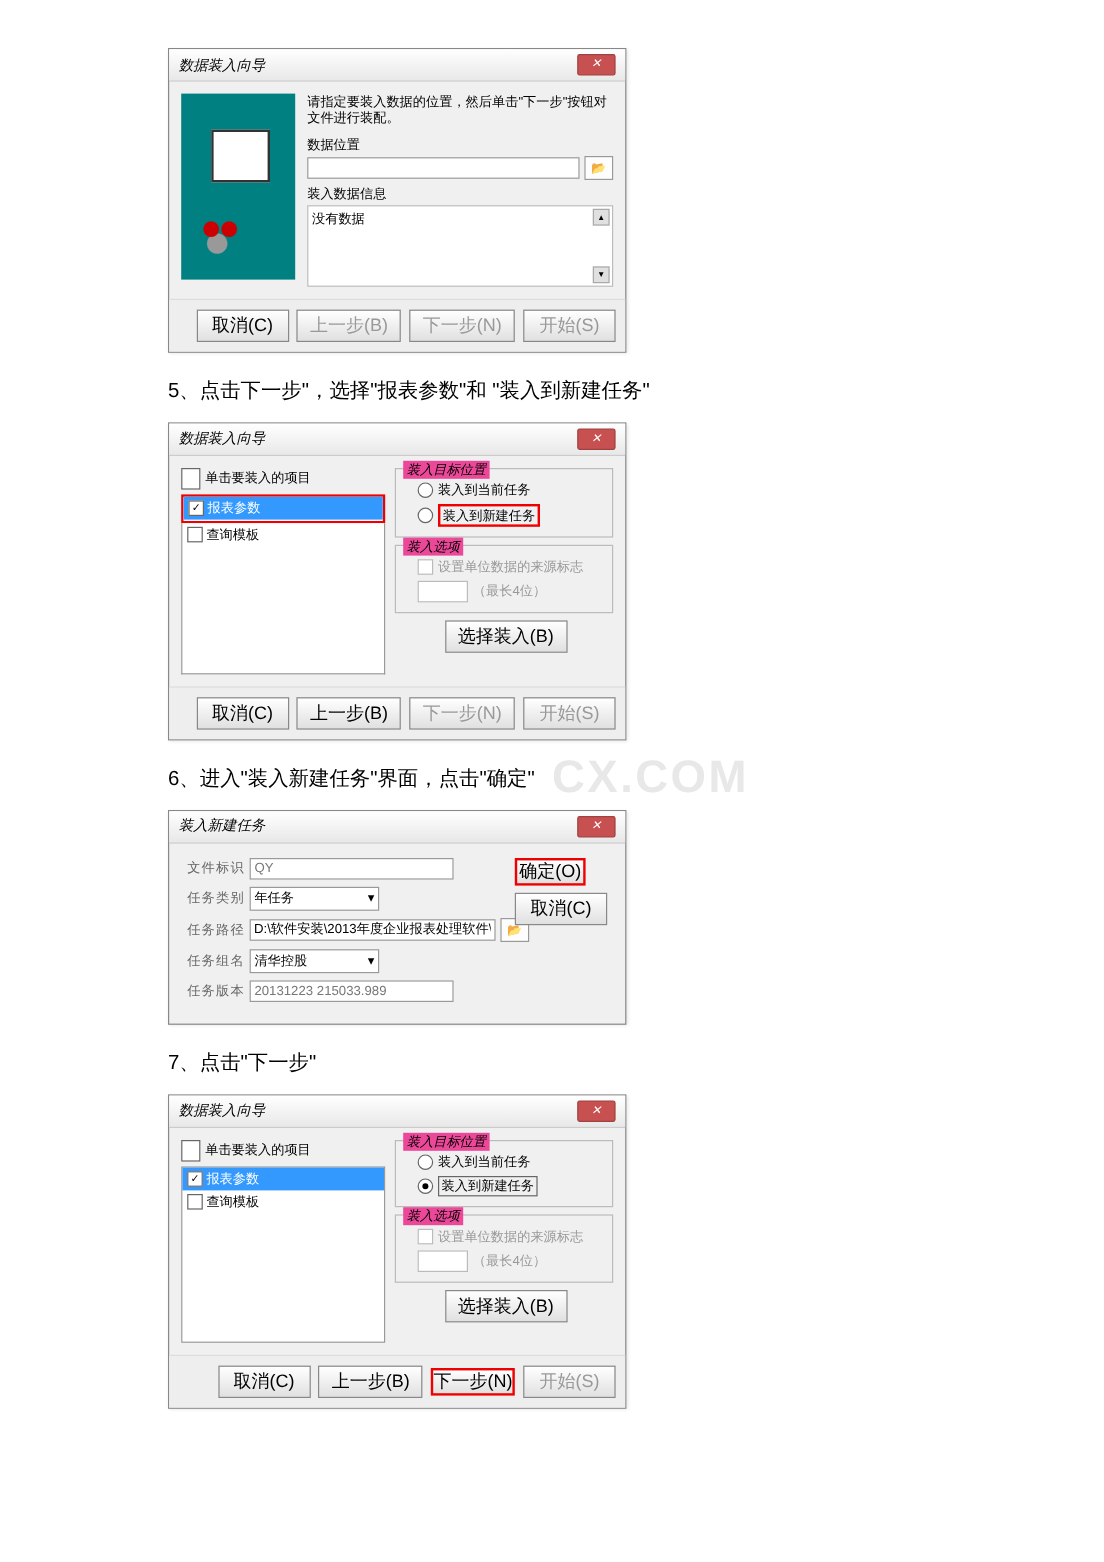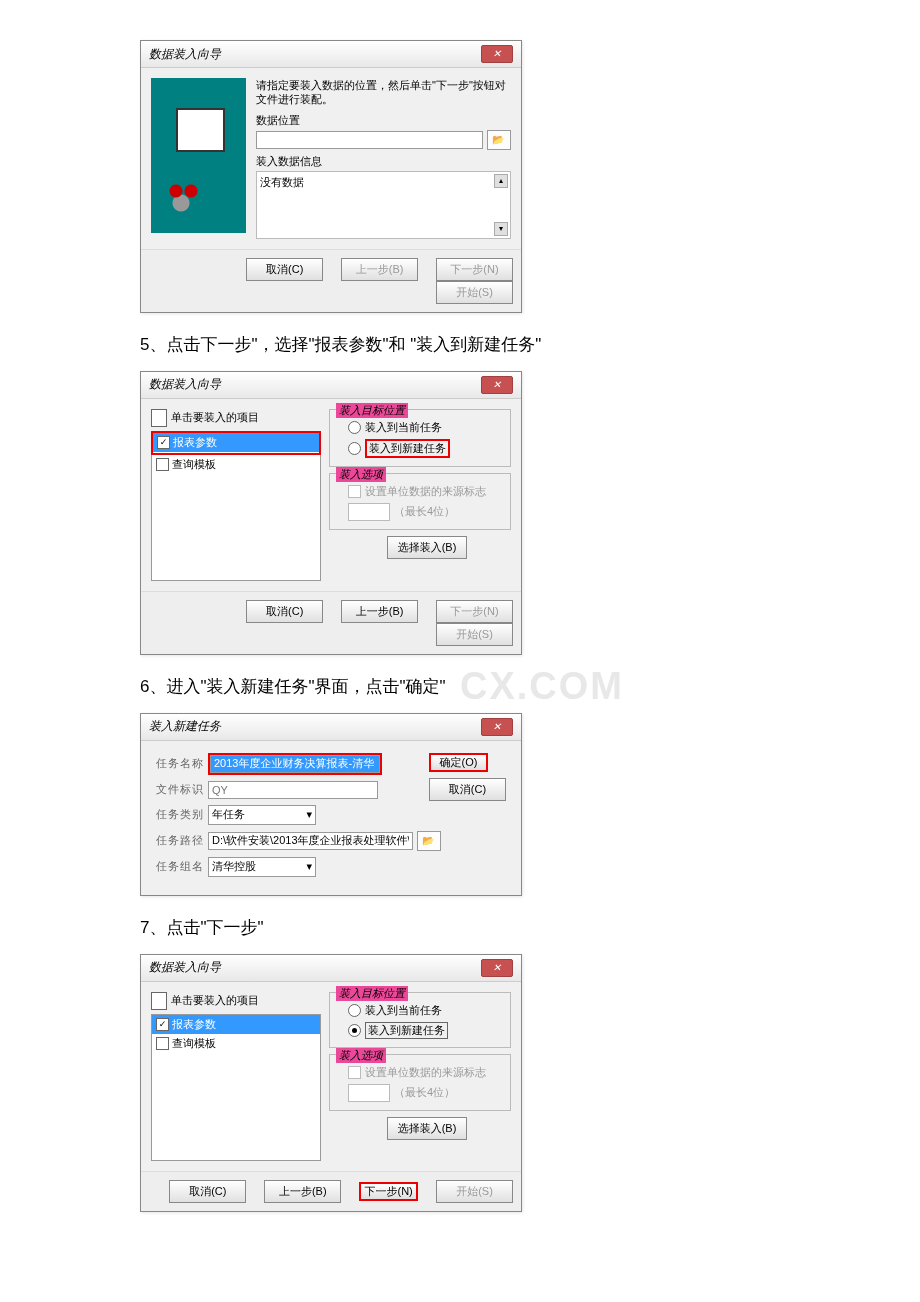--- a/index.html
+++ b/index.html
@@ -141,22 +141,22 @@
     .button-row {
       padding: 8px;
       text-align: right;
       border-top: 1px solid #ddd;
       background: #eee;
     }
     .btn {
       border: 1px solid #888;
       background: linear-gradient(to bottom, #fff, #e0e0e0);
       padding: 3px 10px;
-      font-size: 11px;
-      margin-left: 14px;
+      font-size: 15px;
+      margin-left: 3px;
       cursor: pointer;
       min-width: 55px;
       display: inline-block;
       text-align: center;
     }
     .btn.disabled {
       color: #999;
     }
     .two-panel {
       display: flex;
@@ -442,24 +442,20 @@
   <div class="titlebar">
     <span>装入新建任务</span>
     <span class="close-btn">✕</span>
   </div>
   <div class="d3-body">
     <div class="form-buttons">
       <span class="btn red-box">确定(O)</span>
       <span class="btn">取消(C)</span>
     </div>
     <div class="form-row">
-      <span class="form-label">任务名称</span>
-      <span class="red-box"><input class="form-input highlighted" value="2013年度企业财务决算报表-清华" style=""></span>
-    </div>
-    <div class="form-row">
       <span class="form-label">文件标识</span>
       <input class="form-input readonly" style="width: 170px;" value="QY">
     </div>
     <div class="form-row">
       <span class="form-label">任务类别</span>
       <span class="form-select">
           <span>年任务</span>
           <span>▾</span>
         </span>
     </div>
@@ -467,20 +463,24 @@
       <span class="form-label">任务路径</span>
       <input class="form-input" style="width: 205px;" value="D:\软件安装\2013年度企业报表处理软件\2013年度企">
       <span class="browse-btn" style="margin-left:4px">📂</span>
     </div>
     <div class="form-row">
       <span class="form-label">任务组名</span>
       <span class="form-select">
           <span>清华控股</span>
           <span>▾</span>
         </span>
+    </div>
+    <div class="form-row">
+      <span class="form-label">任务版本</span>
+      <input class="form-input readonly" value="20131223 215033.989" style="">
     </div>
   </div>
 </div>
 
 <div class="step-text">7、点击"下一步"</div>
 
 <div class="dialog">
   <div class="titlebar">
     <span>数据装入向导</span>
     <span class="close-btn">✕</span>

